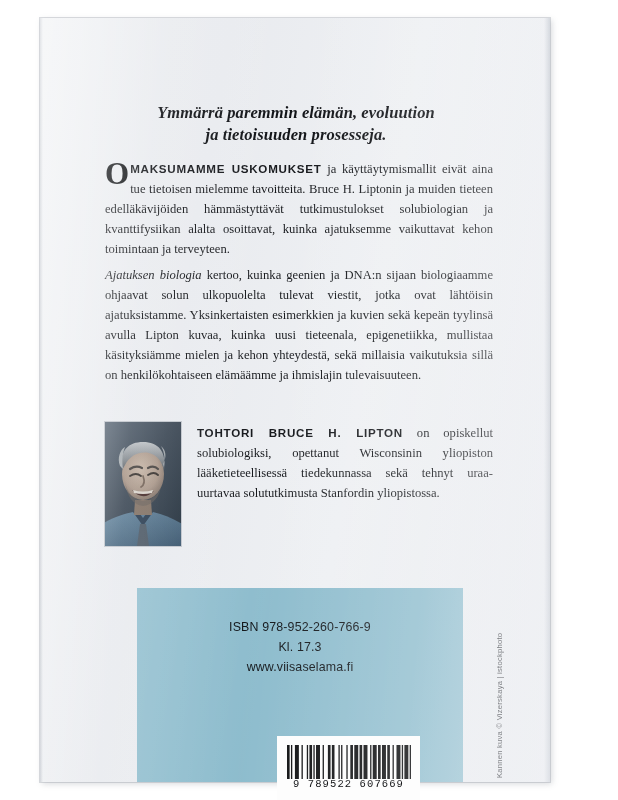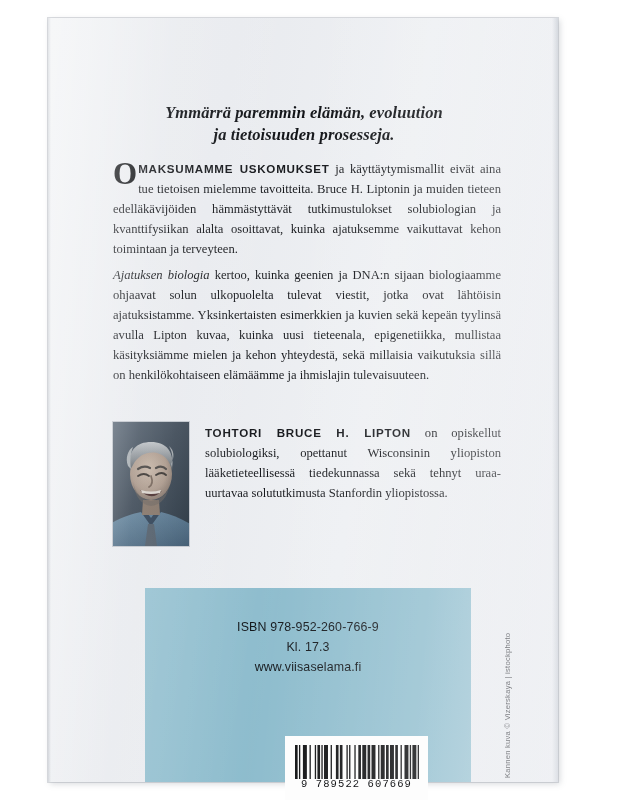--- a/index.html
+++ b/index.html
@@ -18,21 +18,21 @@
   
   #scan-background {
     position: absolute;
     inset: 0;
     background: #ffffff;
   }
 
   
   #book-back-cover {
     position: absolute;
-    left: 48px;
+    left: 40px;
     top: 18px;
     width: 510px;
     height: 764px;
     background:
       linear-gradient(100deg, #eceef1 0%, #e9ebef 30%, #eef0f3 60%, #e8eaee 100%);
     box-shadow:
       0 0 0 1px rgba(150,155,165,0.35),
       2px 2px 6px rgba(120,125,135,0.28);
   }
   

